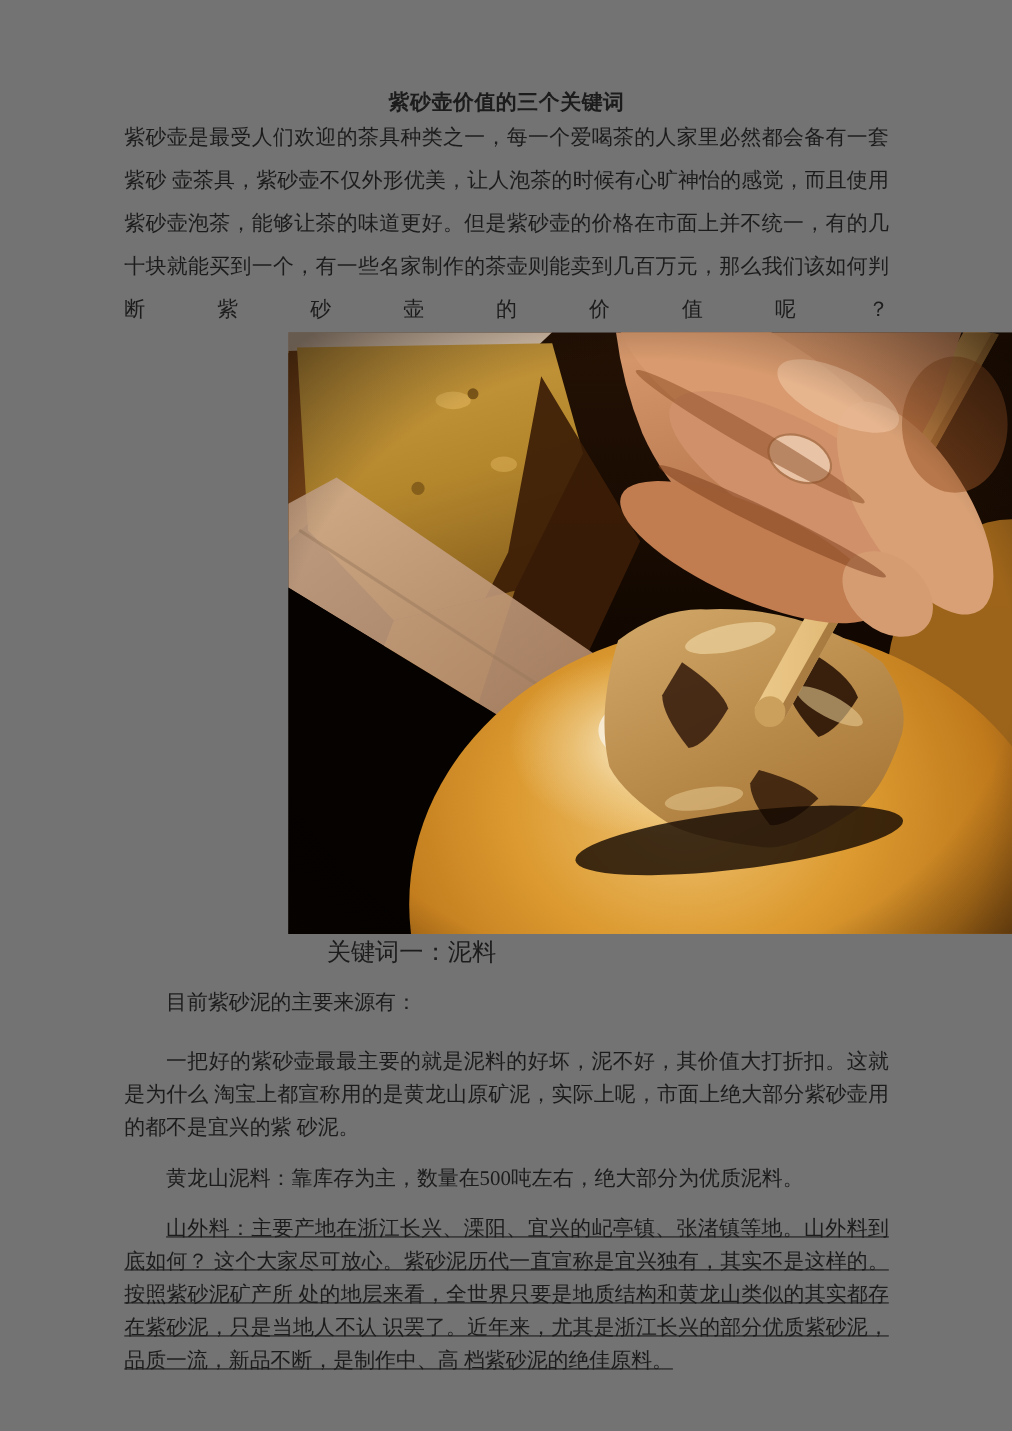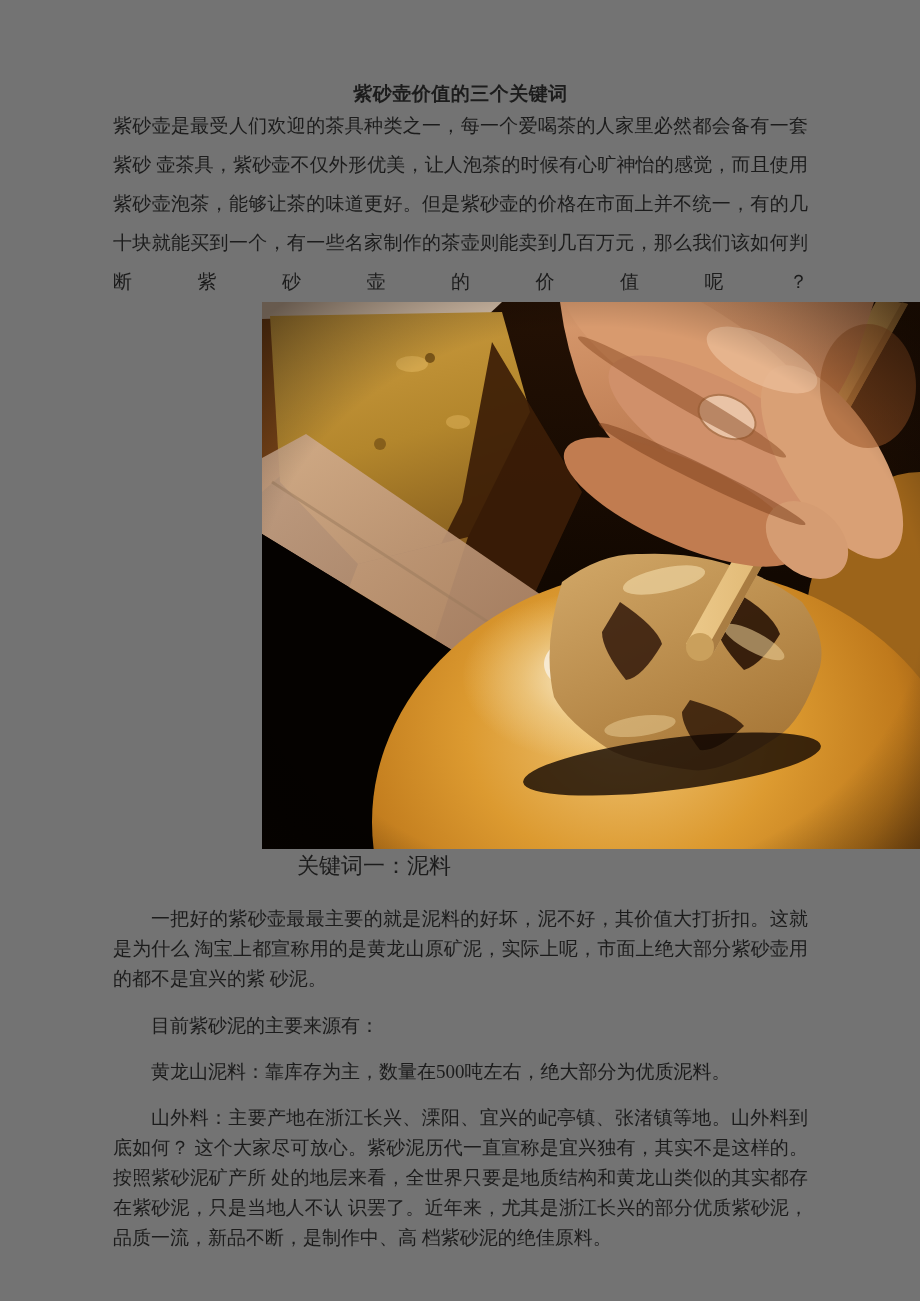--- a/index.html
+++ b/index.html
@@ -24,21 +24,21 @@
     margin:1px 0 0 149px;
     width:658px; height:547px;
     overflow:hidden; line-height:0;
   }
   .photo-frame svg { display:block; width:658px; height:547px; }
   .caption-line { font-size:22px; line-height:28px; margin:3px 0 0 184px; }
   p.indent { text-indent:2em; line-height:30px; }
   p.p-clay { margin-top:24px; }
   p.p-src  { margin-top:17px; }
   p.p-hls  { margin-top:16px; }
-  p.p-shw  { margin-top:16px; }
+  p.p-shw  { margin-top:16px;text-decoration:underline; }
 </style>
 </head>
 <body>
 
 <div class="page">
   <div class="content">
 
     <h1 class="doc-title">紫砂壶价值的三个关键词</h1>
 
     <p class="body-par intro">紫砂壶是最受人们欢迎的茶具种类之一，每一个爱喝茶的人家里必然都会备有一套紫砂 壶茶具，紫砂壶不仅外形优美，让人泡茶的时候有心旷神怡的感觉，而且使用紫砂壶泡茶，能够让茶的味道更好。但是紫砂壶的价格在市面上并不统一，有的几十块就能买到一个，有一些名家制作的茶壶则能卖到几百万元，那么我们该如何判断紫砂壶的价值呢？</p>
@@ -151,22 +151,22 @@
           <ellipse cx="500" cy="58" rx="60" ry="24" fill="#eec29e" opacity="0.65" transform="rotate(25 500 58)"></ellipse>
           <ellipse cx="606" cy="84" rx="48" ry="62" fill="#9a5526" opacity="0.55"></ellipse>
         </g>
 
         <rect x="0" y="0" width="658" height="547" fill="url(#vigG)"></rect>
       </svg>
     </figure>
 
     <div class="caption-line">关键词一：泥料</div>
 
+    <p class="body-par indent p-src">目前紫砂泥的主要来源有：</p>
+
     <p class="body-par indent p-clay">一把好的紫砂壶最最主要的就是泥料的好坏，泥不好，其价值大打折扣。这就是为什么 淘宝上都宣称用的是黄龙山原矿泥，实际上呢，市面上绝大部分紫砂壶用的都不是宜兴的紫 砂泥。</p>
-
-    <p class="body-par indent p-src">目前紫砂泥的主要来源有：</p>
 
     <p class="body-par indent p-hls">黄龙山泥料：靠库存为主，数量在500吨左右，绝大部分为优质泥料。</p>
 
     <p class="body-par indent p-shw">山外料：主要产地在浙江长兴、溧阳、宜兴的屺亭镇、张渚镇等地。山外料到底如何？ 这个大家尽可放心。紫砂泥历代一直宣称是宜兴独有，其实不是这样的。按照紫砂泥矿产所 处的地层来看，全世界只要是地质结构和黄龙山类似的其实都存在紫砂泥，只是当地人不认 识罢了。近年来，尤其是浙江长兴的部分优质紫砂泥，品质一流，新品不断，是制作中、高 档紫砂泥的绝佳原料。</p>
 
   </div>
 </div>
 
 </body></html>

